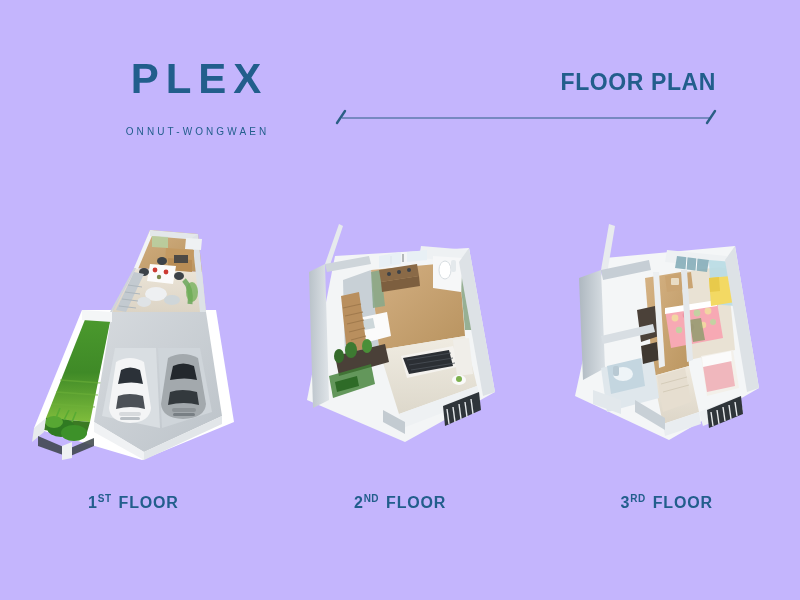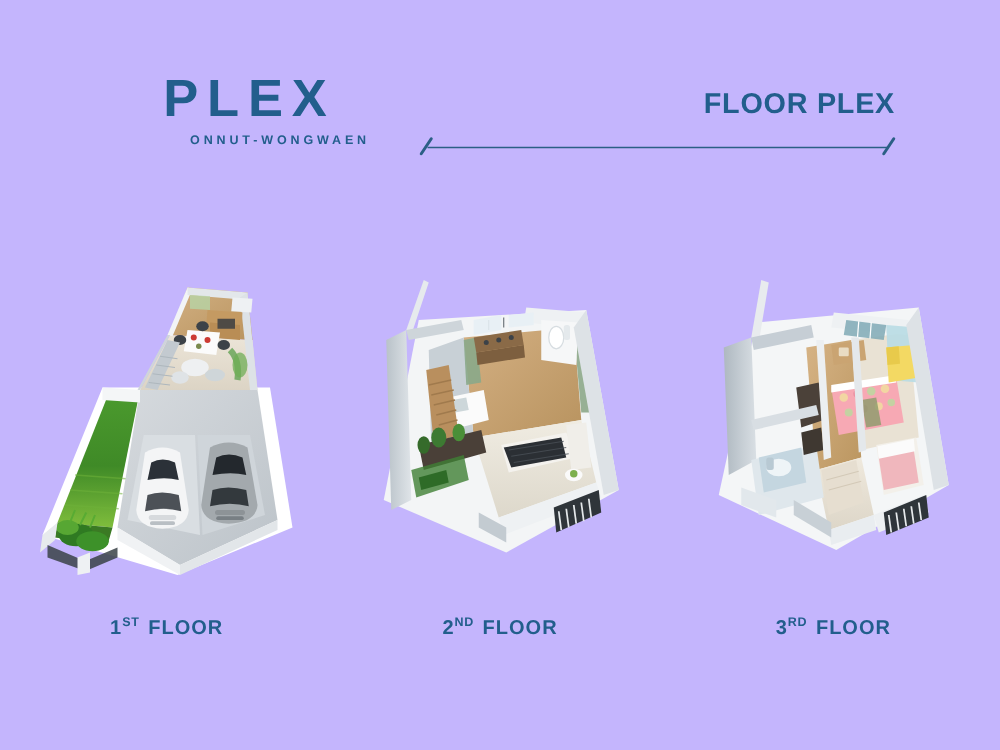--- a/index.html
+++ b/index.html
@@ -12,22 +12,22 @@
   }
   .page { position: relative; width: 800px; height: 600px; background: #c4b5fd; }
 
   
   .brand { position: absolute; left: 96px; top: 58px; width: 200px; text-align: center; }
   .brand-name {
     font-size: 42px; font-weight: 700; letter-spacing: 7px;
     color: #225e8c; line-height: 1; padding-left: 7px;
   }
   .brand-sub {
-    margin-top: 7px; font-size: 10px; font-weight: 700;
-    letter-spacing: 3.1px; color: #225e8c; padding-left: 3px; text-align: right;
+    margin-top: 26px; font-size: 10px; font-weight: 400;
+    letter-spacing: 3.1px; color: #225e8c; padding-left: 3px;
   }
 
   .title-block { position: absolute; left: 336px; top: 70px; width: 380px; }
   .title-text {
     text-align: right; font-size: 23px; font-weight: 700;
     letter-spacing: 0.6px; color: #225e8c; line-height: 1.1;
   }
   .title-rule { position: relative; margin-top: 12px; height: 18px; width: 100%; }
   .title-rule svg { display: block; width: 100%; height: 18px; overflow: visible; }
 
@@ -53,21 +53,21 @@
 <body>
 
 <div class="page">
 
   <div class="brand">
     <div class="brand-name">PLEX</div>
     <div class="brand-sub">ONNUT-WONGWAEN</div>
   </div>
 
   <div class="title-block">
-    <div class="title-text">FLOOR PLEX</div>
+    <div class="title-text">FLOOR PLAN</div>
     <div class="title-rule">
       <svg viewBox="0 0 380 18" preserveAspectRatio="none">
         <line x1="6" y1="11" x2="374" y2="11" stroke="#2b5f85" stroke-width="1.1"></line>
         <line x1="1" y1="16" x2="9" y2="4" stroke="#2b5f85" stroke-width="2.4" stroke-linecap="round"></line>
         <line x1="371" y1="16" x2="379" y2="4" stroke="#2b5f85" stroke-width="2.4" stroke-linecap="round"></line>
       </svg>
     </div>
   </div>
 
   <div class="floors">

